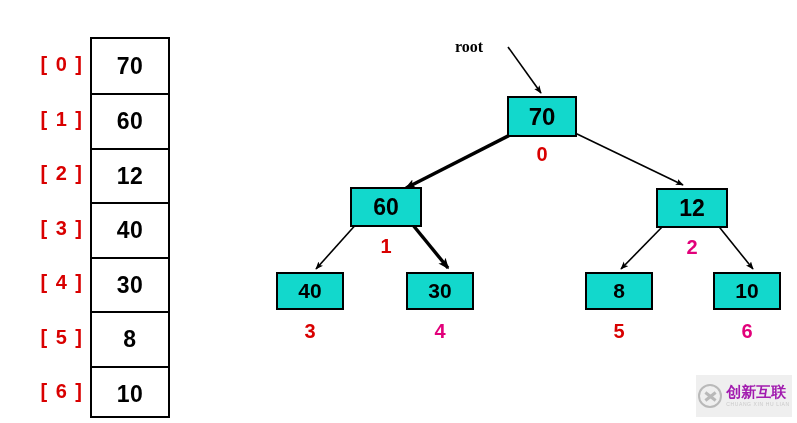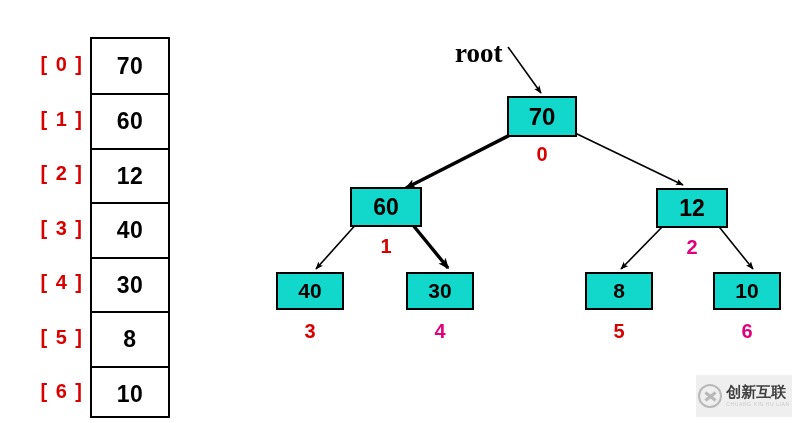--- a/index.html
+++ b/index.html
@@ -83,21 +83,21 @@
     width: 30px;
   }
   .idx-red     { color: #d90000; }
   .idx-magenta { color: #e2007a; }
 
   #root-label {
     position: absolute;
     left: 455px;
     top: 38px;
     font-family: "Liberation Serif", serif;
-    font-size: 27px;
+    font-size: 16px;
     font-weight: bold;
     color: #000000;
   }
 
   #edges {
     position: absolute;
     left: 0;
     top: 0;
     width: 797px;
     height: 423px;
@@ -148,21 +148,21 @@
   }
   #watermark .wm-text {
     display: flex;
     flex-direction: column;
     line-height: 1;
   }
   #watermark .wm-cn {
     font-family: "DejaVu Sans", sans-serif;
     font-size: 15px;
     font-weight: bold;
-    color: #404040;
+    color: #a21caf;
     letter-spacing: 0px;
   }
   #watermark .wm-py {
     font-family: "Liberation Sans", sans-serif;
     font-size: 5px;
     color: #c9c9c9;
     letter-spacing: 0.6px;
     margin-top: 2px;
   }
 </style>

